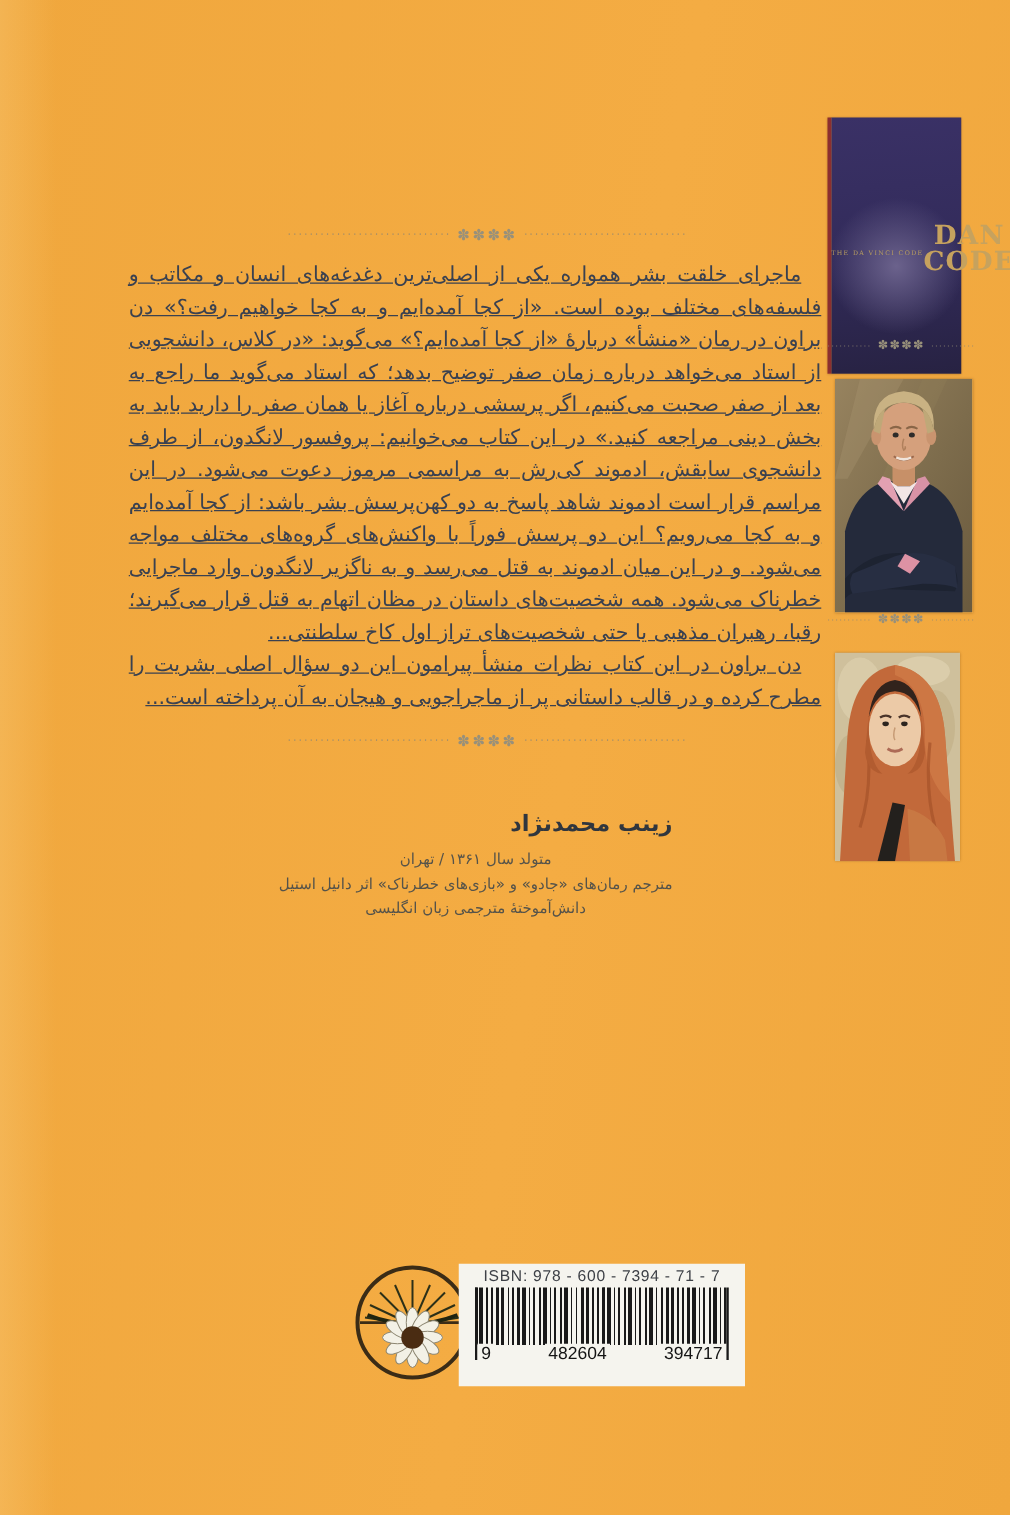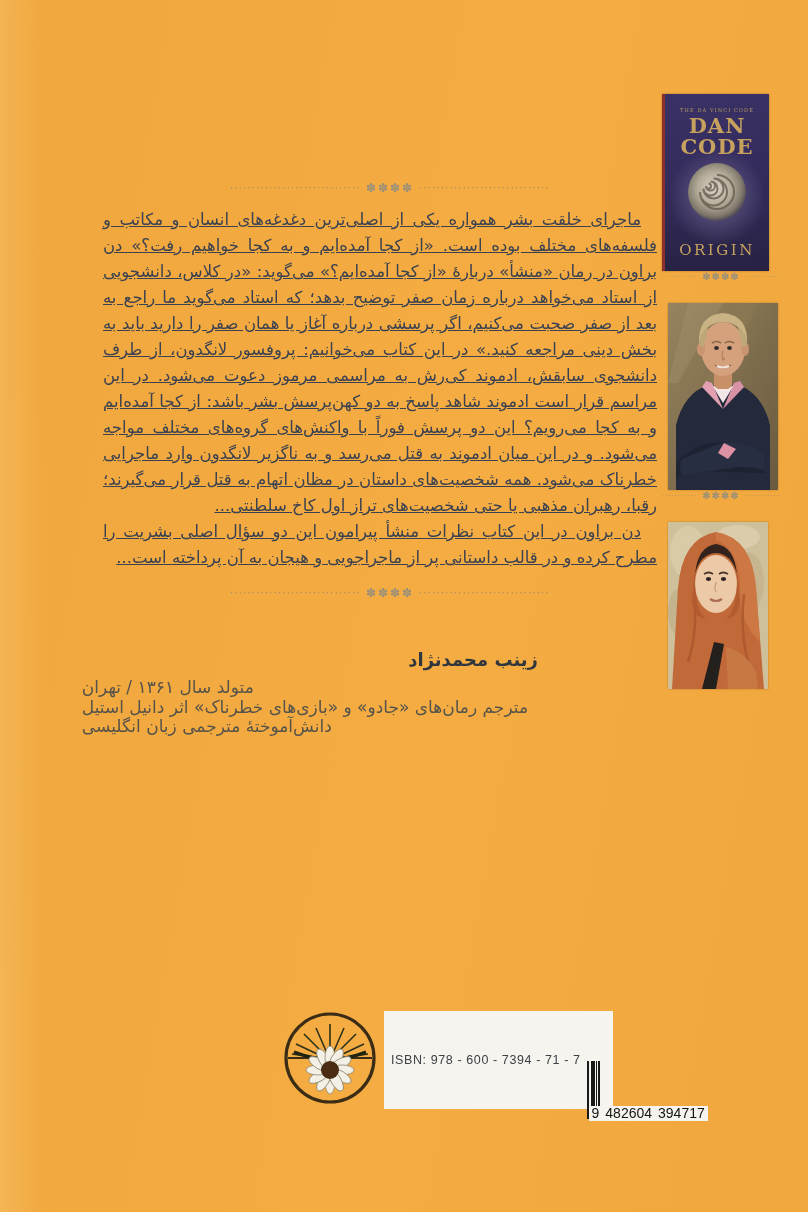--- a/index.html
+++ b/index.html
@@ -34,33 +34,33 @@
     color:var(--text_color,#3A4150);
   }
   .synopsis p{margin:0;text-indent:16px;text-decoration:underline;}
   
   .translator-name{
     position:absolute;right:270px;top:649px;
     direction:rtl;font-size:18px;font-weight:bold;
     color:#30363e;letter-spacing:0;
   }
   .translator-bio{
-    position:absolute;right:280px;top:678px;
-    direction:rtl;text-align:left;
-    font-size:17px;line-height:19.5px;color:#55534a;
+    position:absolute;right:270px;top:678px;
+    direction:rtl;text-align:center;
+    font-size:12px;line-height:19.5px;color:#55534a;
   }
   
   .cover-thumb{
-    position:absolute;left:662px;top:94px;width:107px;height:177px;
+    position:absolute;left:662px;top:94px;width:107px;height:205px;
     background:
       radial-gradient(circle at 50% 58%, #6b628c 0%, rgba(107,98,140,0) 42%),
       linear-gradient(175deg, #3a3166 0%, var(--origin_purple,#322B5A) 55%, #272242 100%);
     border-left:3px solid #8c2f2f;
     box-sizing:border-box;
-    display:flex;flex-direction:column;align-items:center;
+    display:flex;flex-direction:row;align-items:center;
     box-shadow:0 0 2px rgba(80,40,0,.4);
   }
   .cover-thumb .tagline{
     margin-top:13px;font-size:5px;letter-spacing:1.1px;
     color:#b79c5f;font-family:"DejaVu Serif",serif;white-space:nowrap;
   }
   .cover-thumb .author{
     margin-top:2px;text-align:center;
     font-family:"DejaVu Serif",serif;font-weight:bold;
     font-size:21px;line-height:21px;letter-spacing:1px;
@@ -80,23 +80,22 @@
   .photo{position:absolute;box-shadow:0 0 2px rgba(80,40,0,.35);}
   .photo-author{left:668px;top:303px;width:110px;height:187px;}
   .photo-translator{left:668px;top:522px;width:100px;height:167px;}
   .photo svg{display:block;}
   
   .logo{position:absolute;left:280px;top:1008px;width:100px;height:100px;}
   
   .barcode-box{
     position:absolute;left:367px;top:1011px;width:229px;height:98px;
     background:#f5f4ee;box-sizing:border-box;
-    display:flex;flex-direction:row;align-items:center;
+    display:flex;flex-direction:column;align-items:center;
     padding:3px 7px 4px 7px;
-    margin-left:17px;
   }
   .isbn-label{
     font-family:"Liberation Sans",sans-serif;
     font-size:12.5px;letter-spacing:.6px;color:#3d4046;white-space:nowrap;
   }
   .bars-wrap{position:relative;width:100%;flex:1;margin-top:2px;}
   .bars{
     position:absolute;left:6px;right:6px;top:0;height:46px;
     background:repeating-linear-gradient(90deg,
       #191919 0 2px, transparent 2px 3.5px,

